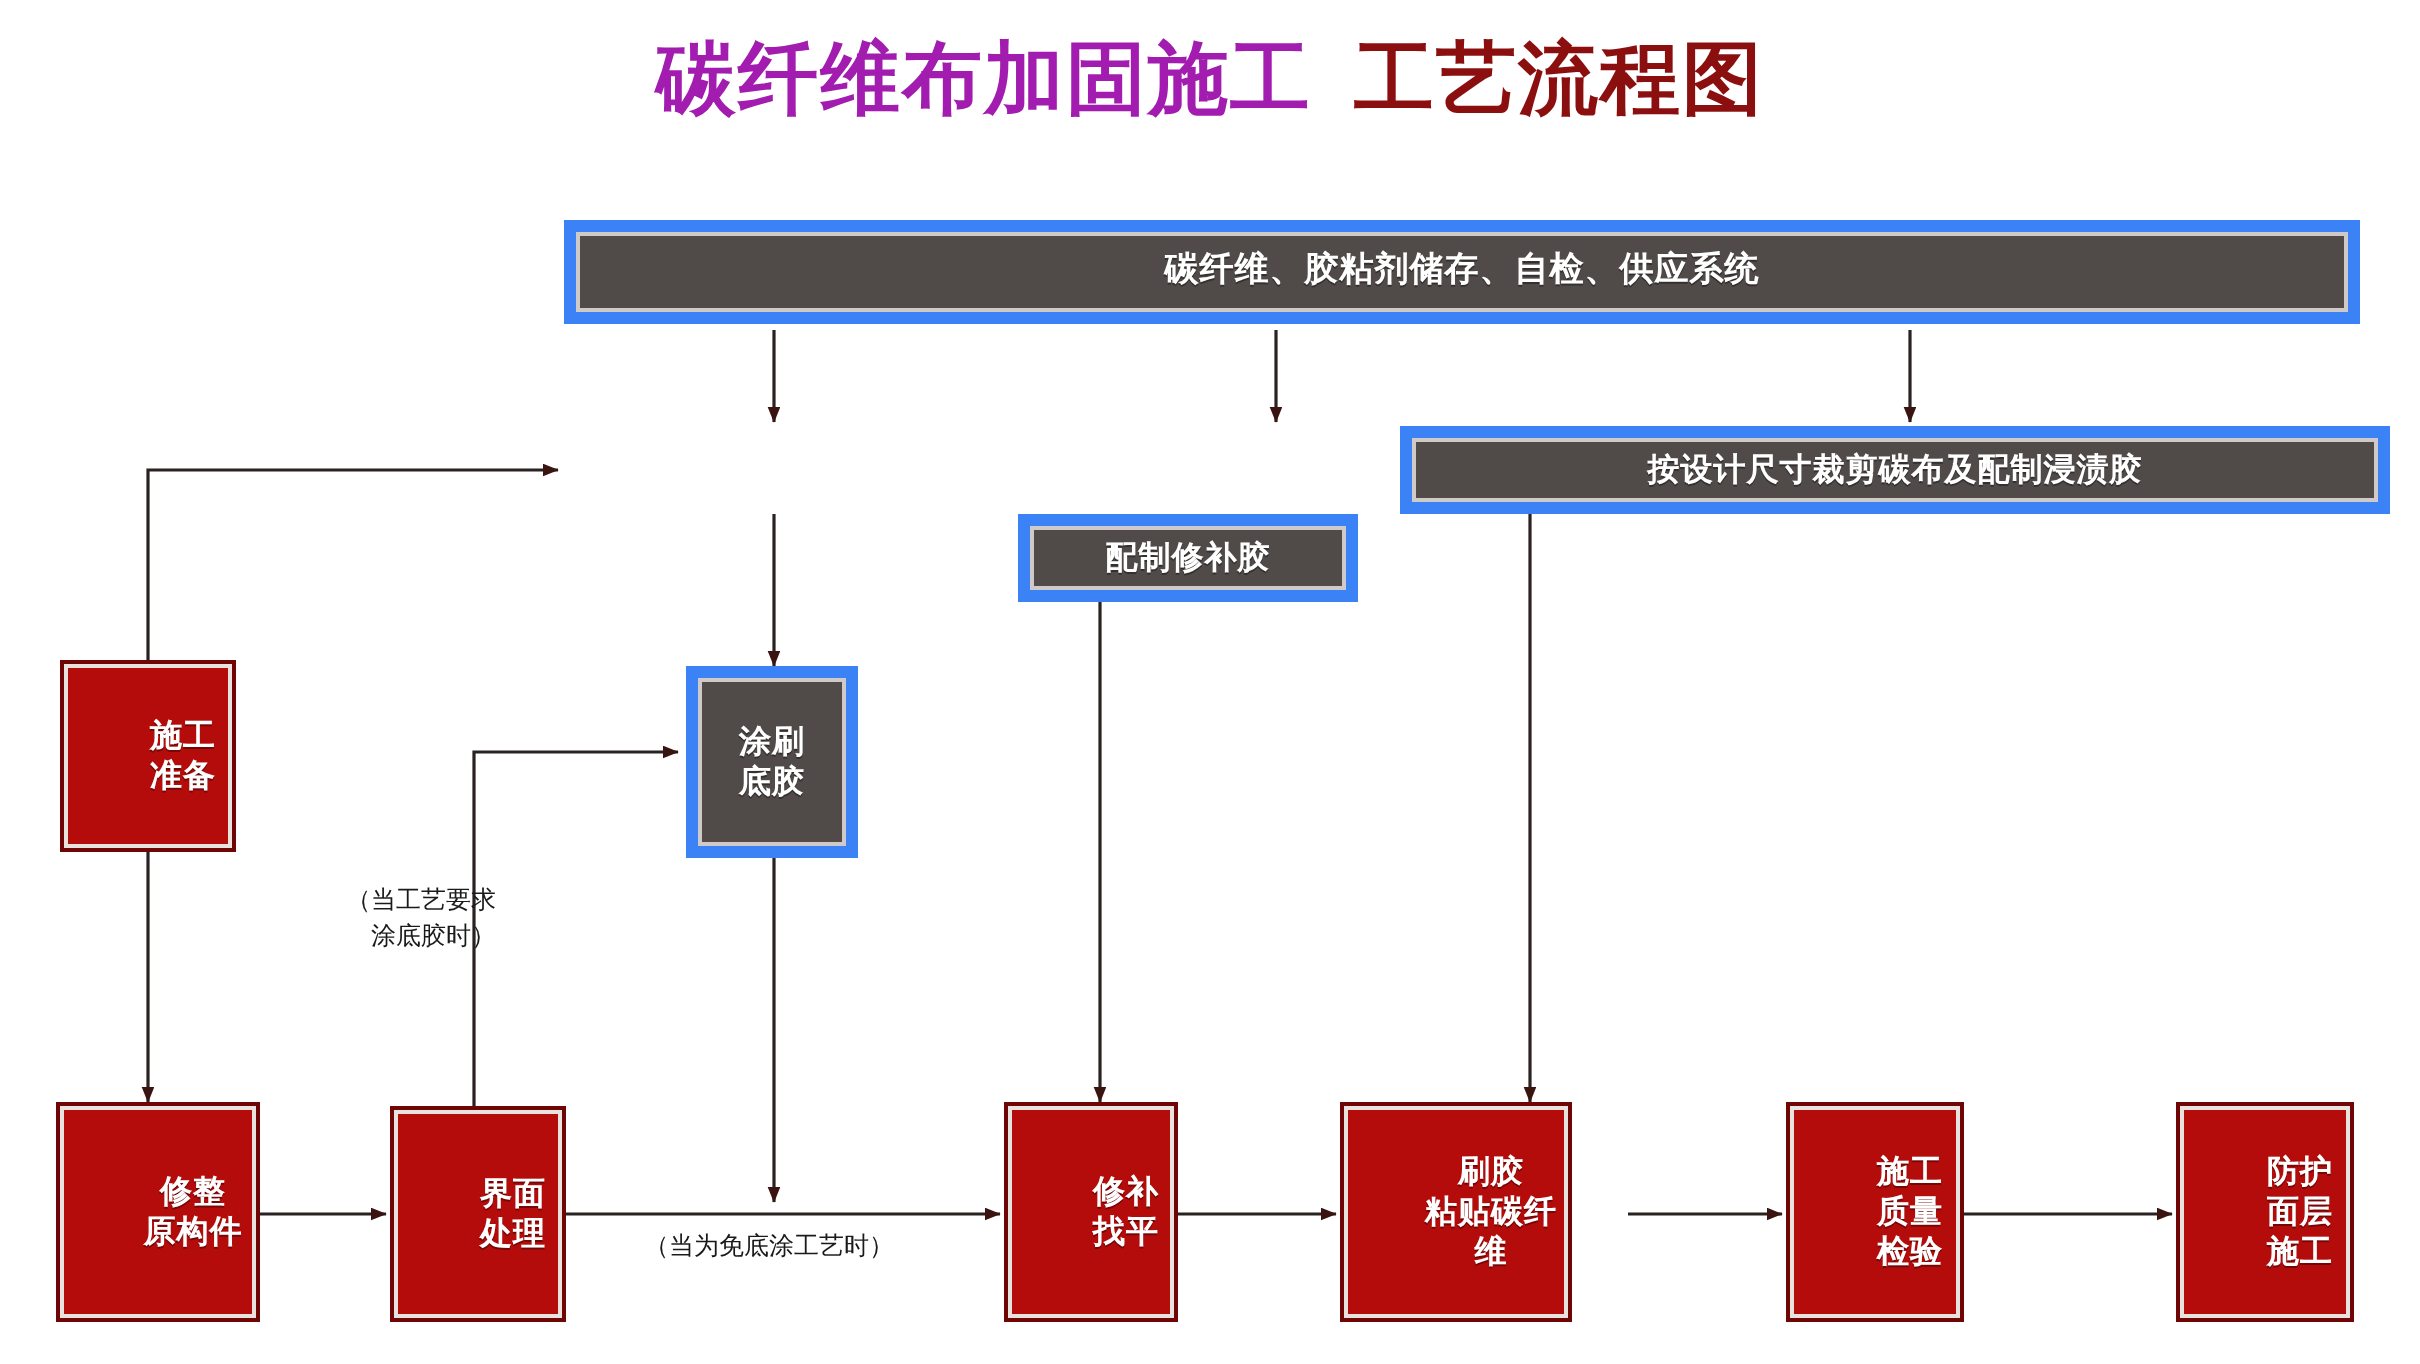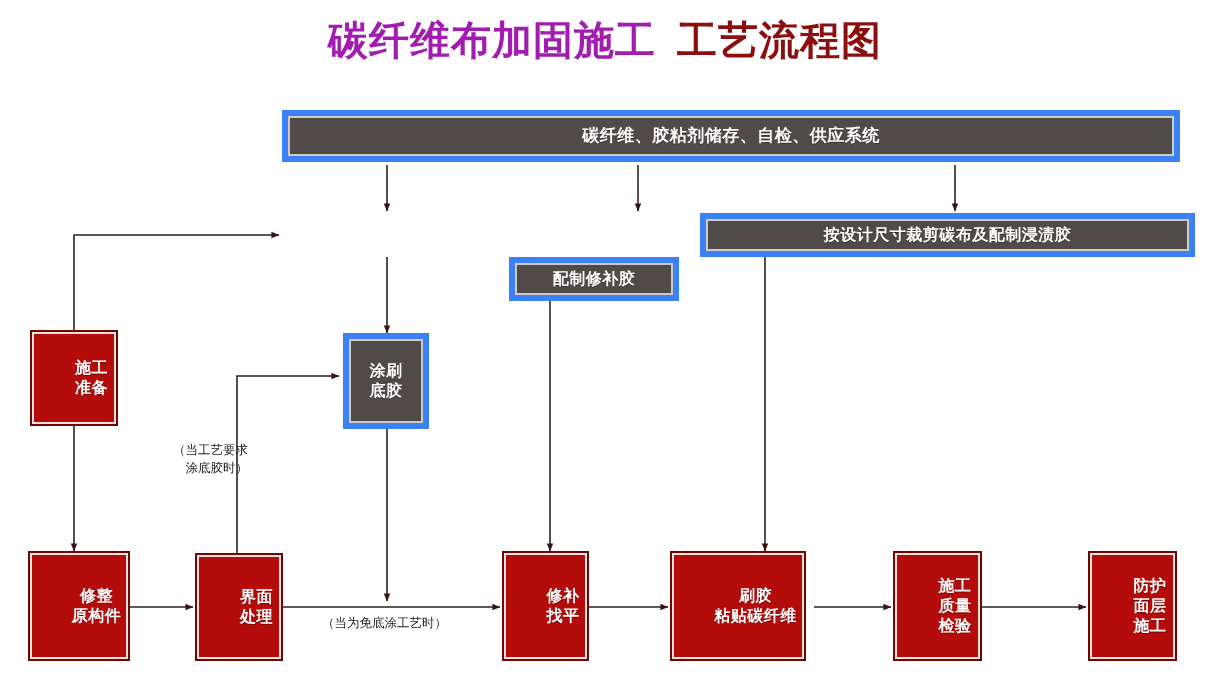--- a/index.html
+++ b/index.html
@@ -171,21 +171,21 @@
   <div class="node red" style="left:195px; top:553px; width:88px; height:108px; font-size:16px;">
     <span class="label">界面
 处理</span>
   </div>
 
   <div class="node red" style="left:502px; top:551px; width:87px; height:110px; font-size:16px;">
     <span class="label">修补
 找平</span>
   </div>
 
-  <div class="node red" style="left:670px; top:551px; width:136px; height:110px; font-size:16px;">
+  <div class="node red" style="left:670px; top:551px; width:116px; height:110px; font-size:16px;">
     <span class="label">刷胶
 粘贴碳纤维</span>
   </div>
 
   <div class="node red" style="left:893px; top:551px; width:89px; height:110px; font-size:16px;">
     <span class="label">施工
 质量
 检验</span>
   </div>
 

